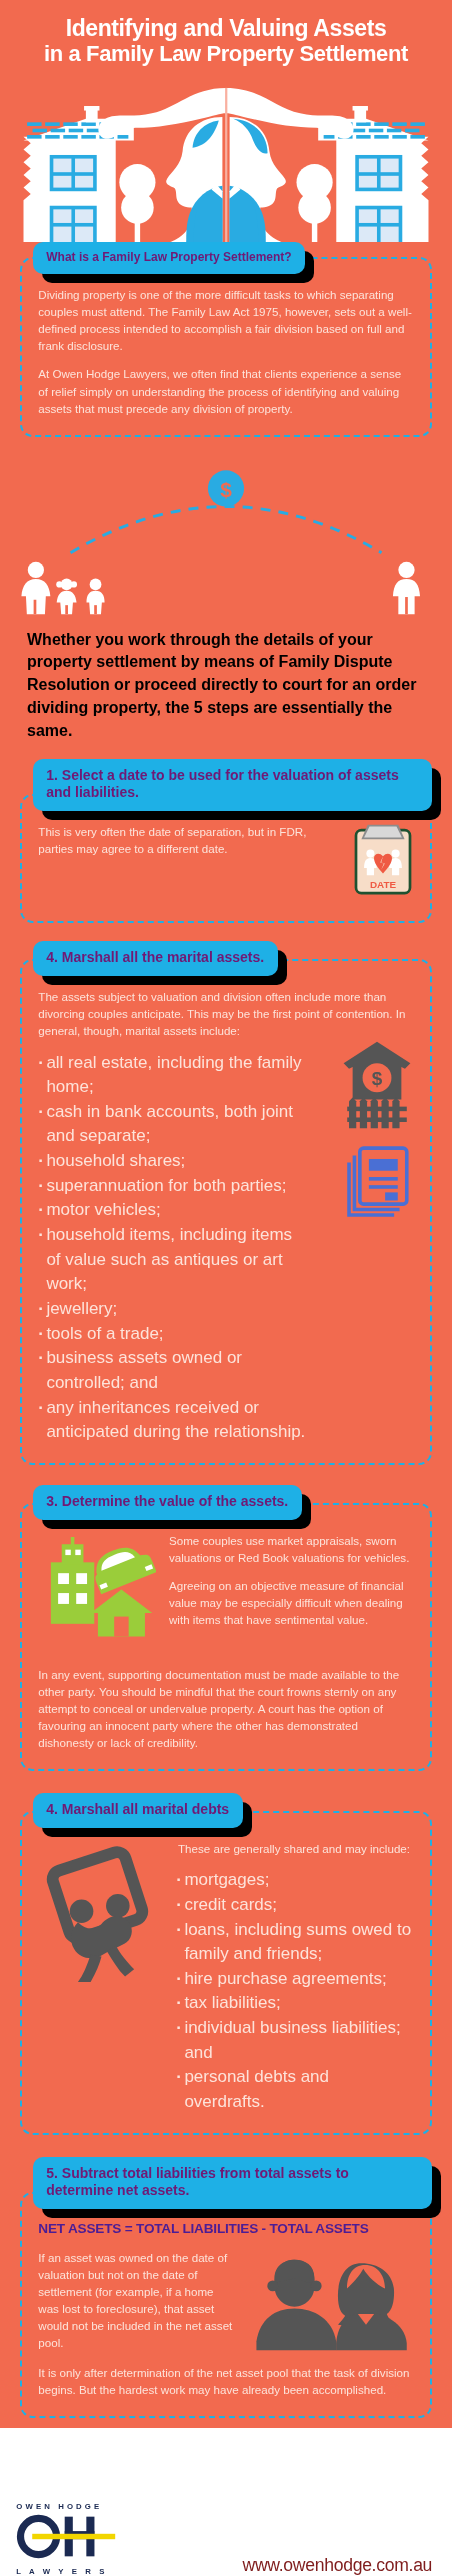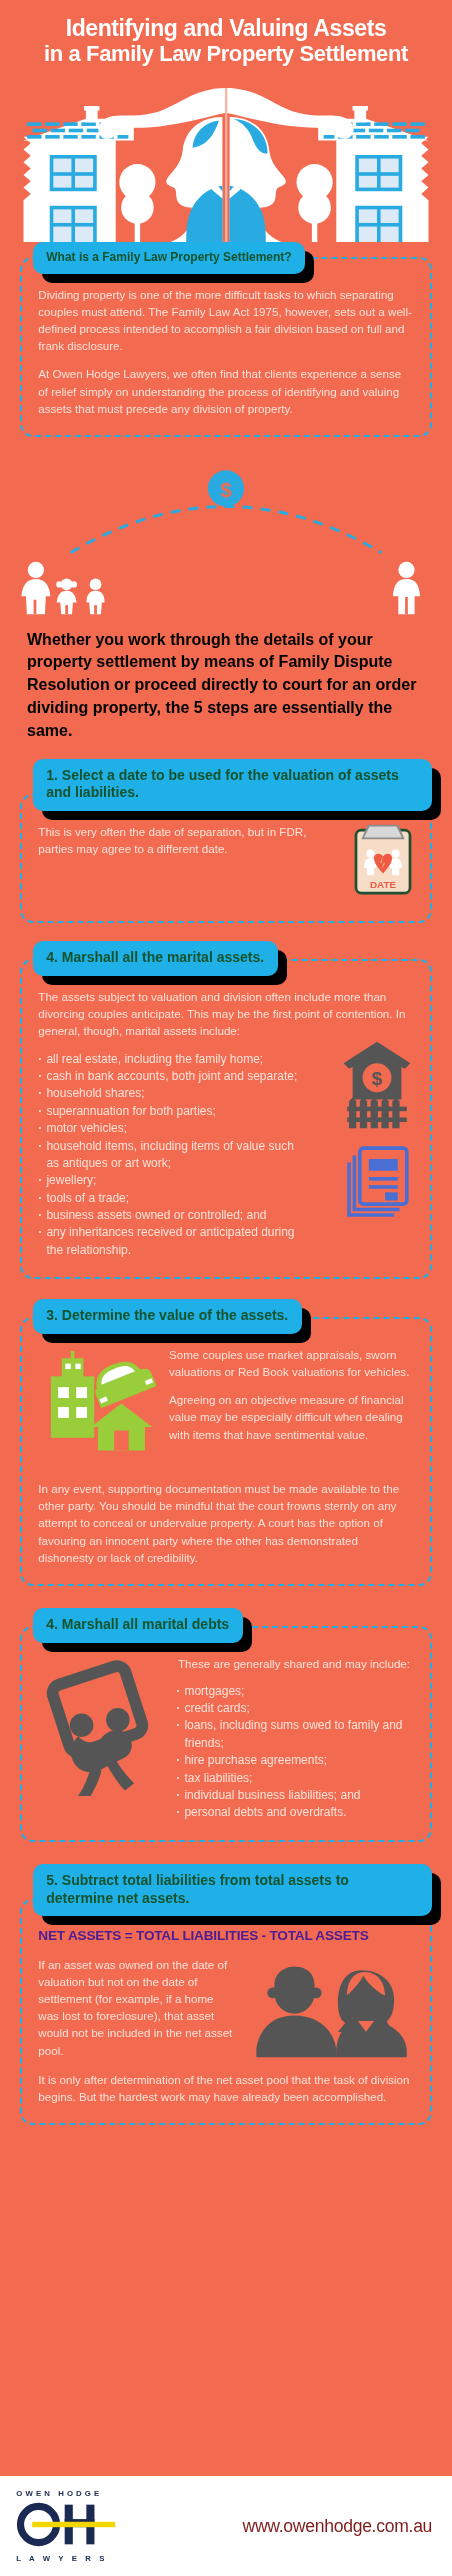--- a/index.html
+++ b/index.html
@@ -52,42 +52,42 @@
     position: relative;
   }
   .banner-wrap {
     position: relative;
     z-index: 3;
     padding-left: 12.7px;
   }
   .banner {
     display: inline-block;
     background: #1eb0e6;
-    color: #14532d;
+    color: #701a75;
     font-weight: bold;
     border-radius: 10px;
     padding: 8.1px 13.6px 9px 13.6px;
     font-size: 12px;
     line-height: 1.26;
     box-shadow: 9px 9px 0 0 #000000;
     position: relative;
   }
   .banner.small { font-size: 14px; }
 
   .body-text {
     color: #fde3da;
     font-size: 11.6px;
     line-height: 1.48;
   }
   .body-text p { margin-bottom: 11px; }
   .body-text p:last-child { margin-bottom: 0; }
   .bullets { list-style: none; }
   .bullets li {
     color: #fde3da;
-    font-size: 12px;
+    font-size: 17px;
     line-height: 1.45;
     padding-left: 8.1px;
     position: relative;
   }
   .bullets li::before {
     content: "\00B7";
     position: absolute;
     left: 0;
     font-weight: bold;
   }
@@ -136,24 +136,24 @@
     font-weight: bold;
     font-size: 12px;
     line-height: 1.45;
     padding-bottom: 20px;
   }
 
   
   .footer {
     position: absolute;
     left: 0; right: 0; bottom: 0;
-    height: 100px;
+    height: 148px;
     background: #ffffff;
     display: flex;
-    align-items: center;
+    align-items: flex-end;
     padding: 0 16.3px;
   }
   .logo { width: 107px; }
   .logo-top, .logo-bottom {
     color: #1b2a52;
     font-size: 7.8px;
     font-weight: bold;
     letter-spacing: 3.1px;
   }
   .logo-mid { margin: 2.7px 0 3.6px 0; }

